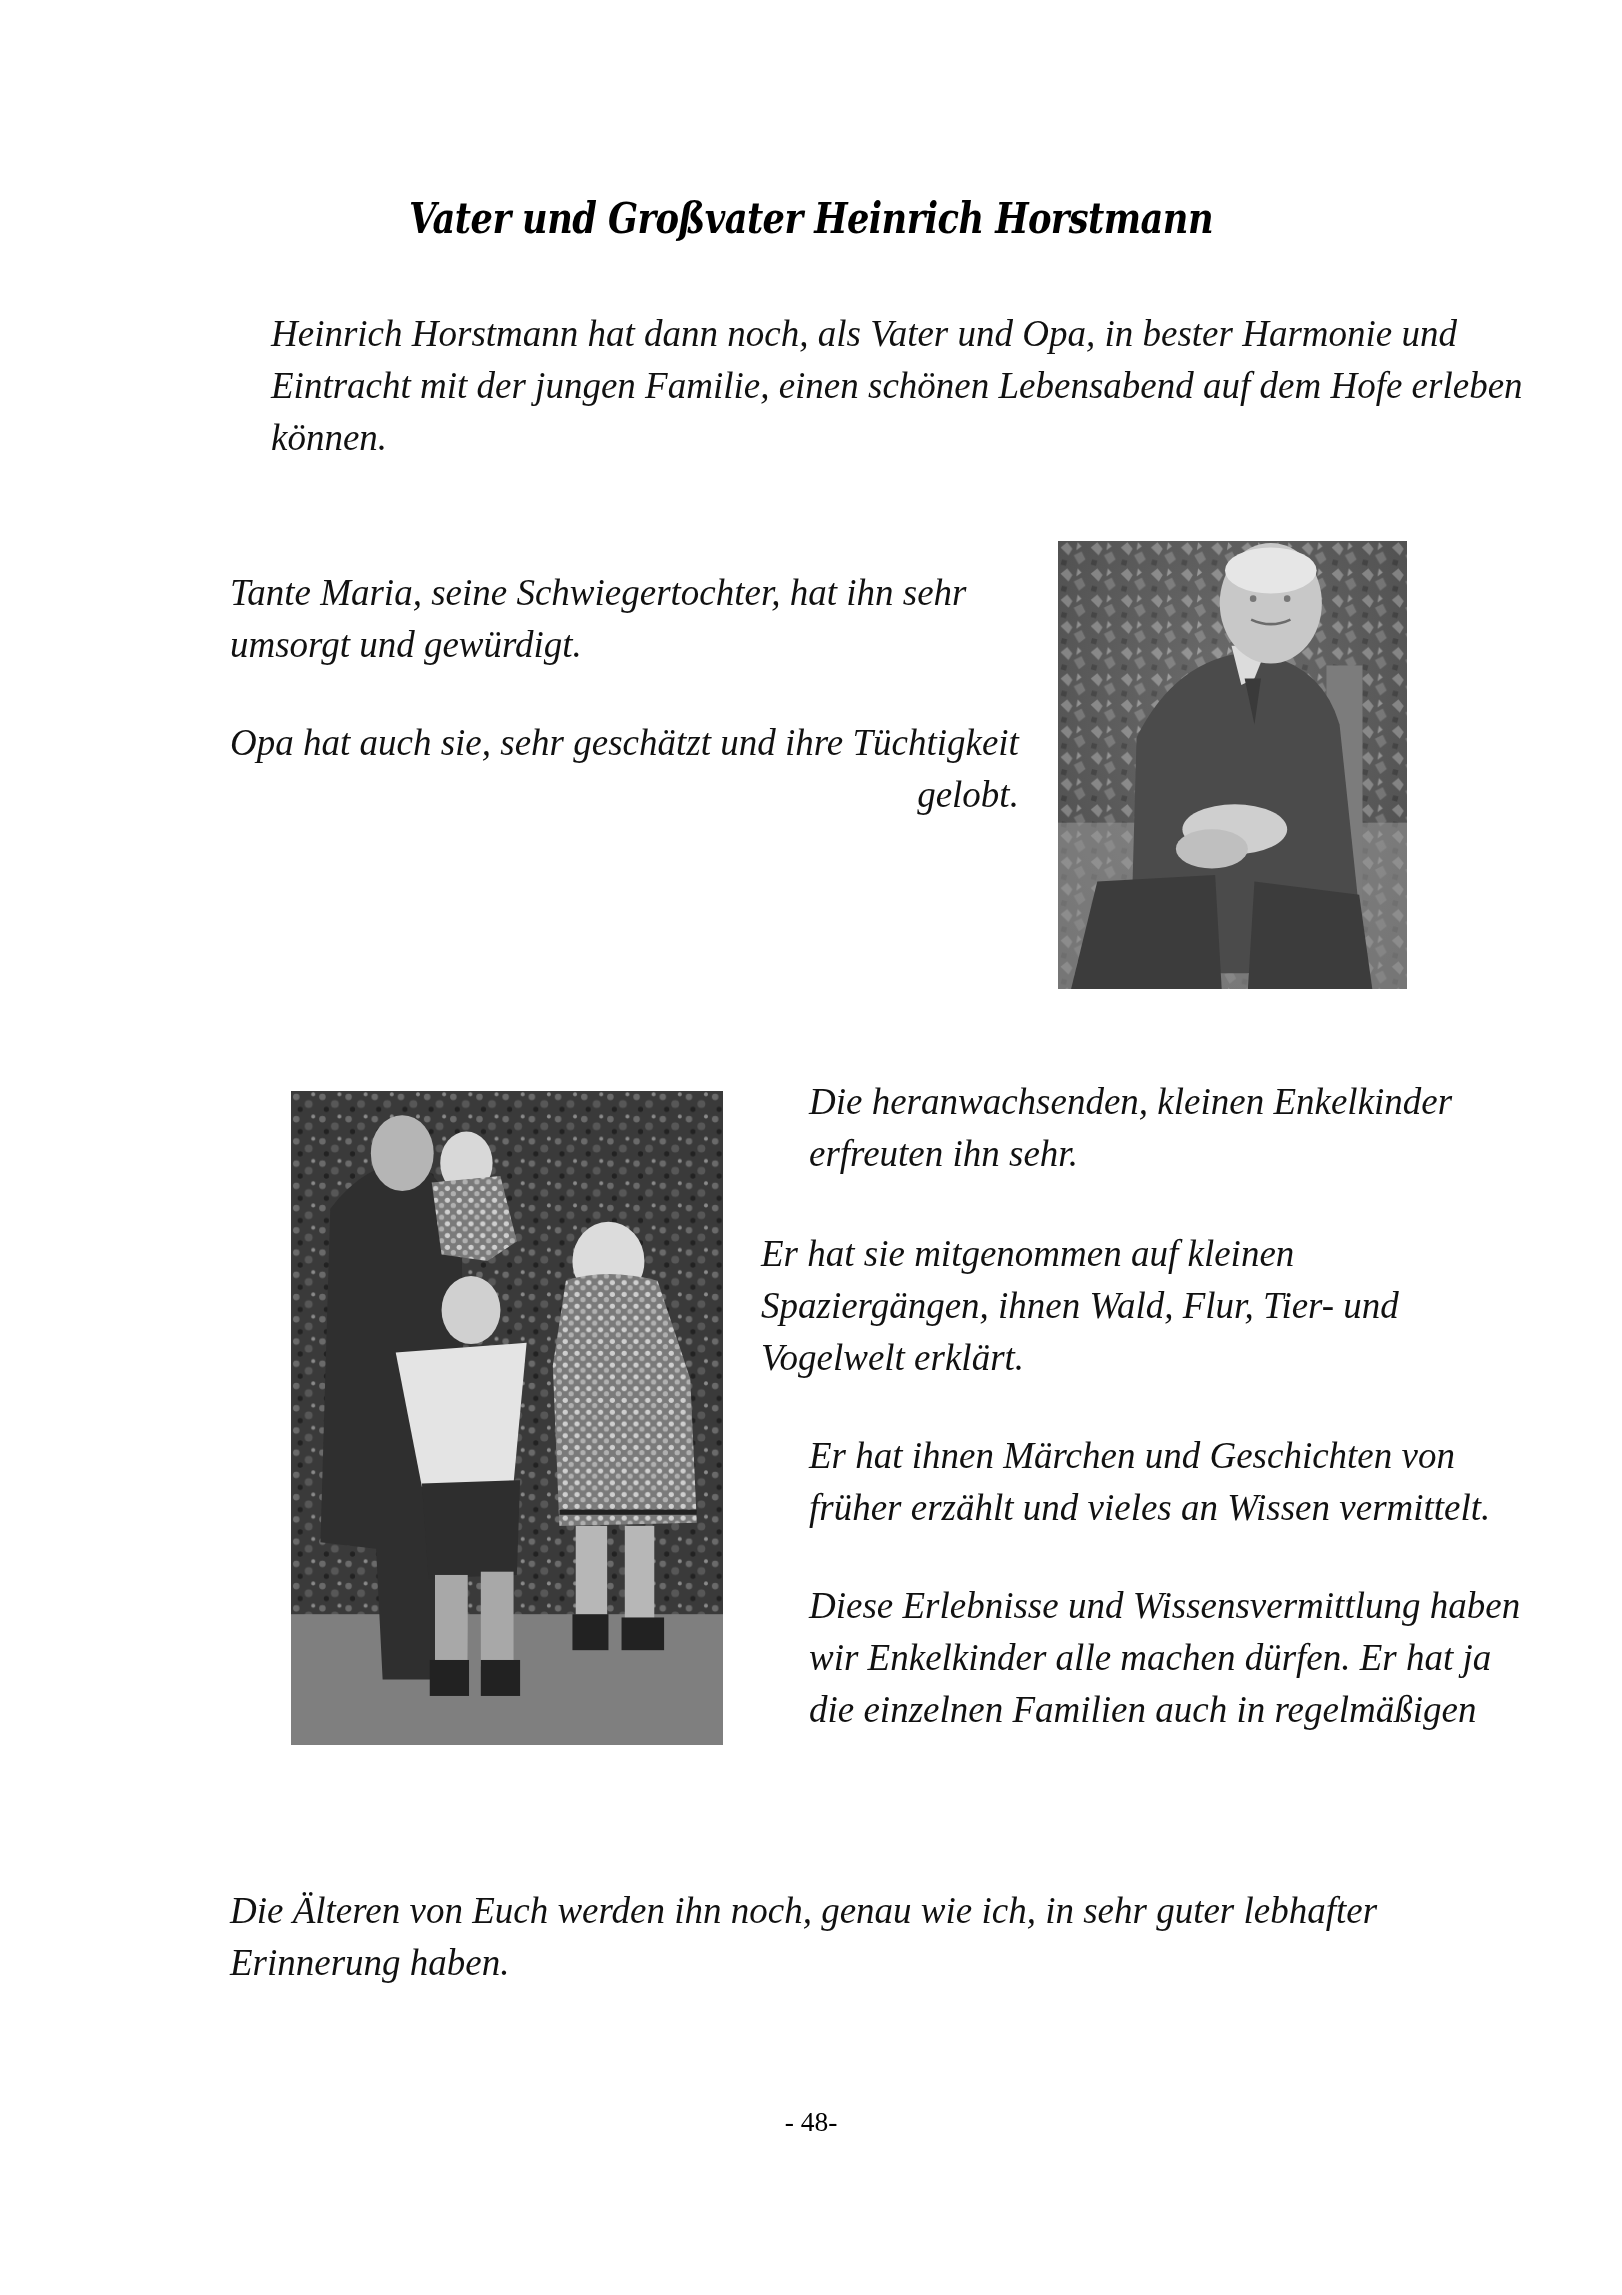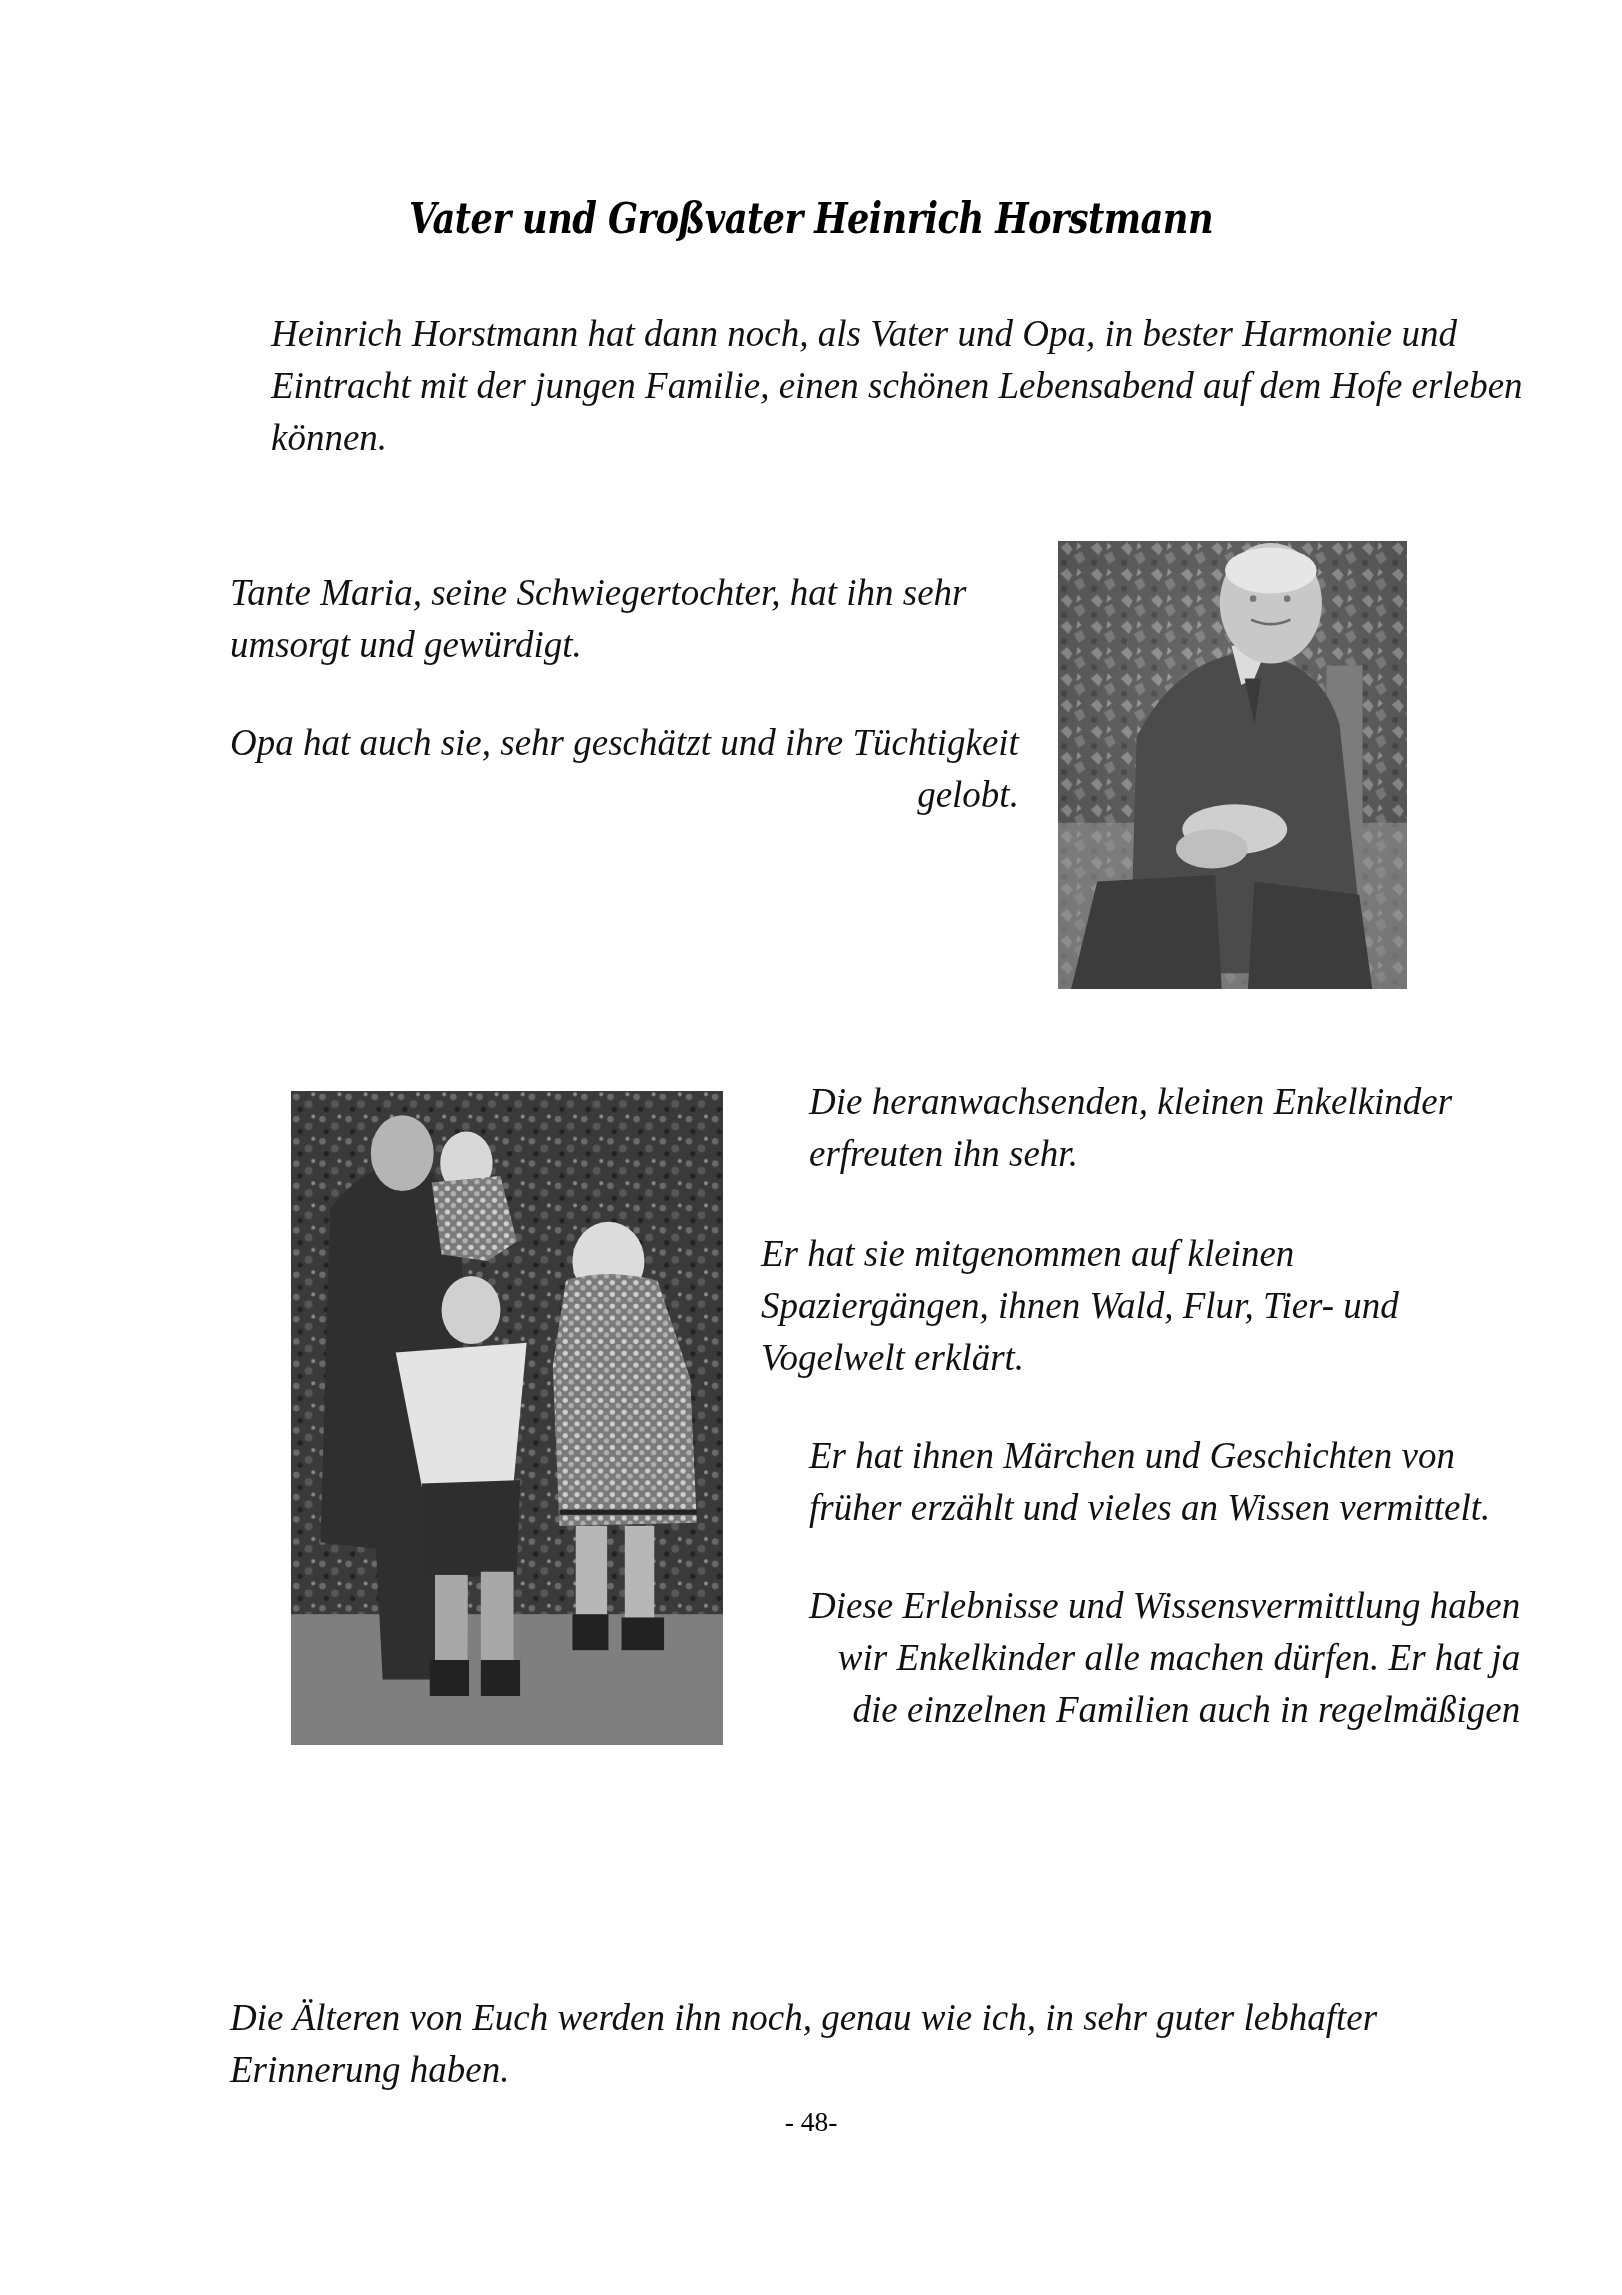--- a/index.html
+++ b/index.html
@@ -133,26 +133,26 @@
   </div>
   <div class="para" style="left:761px; top:1228px;">
     <span class="line">Er hat sie mitgenommen auf kleinen</span>
     <span class="line">Spaziergängen, ihnen Wald, Flur, Tier- und</span>
     <span class="line">Vogelwelt erklärt.</span>
   </div>
   <div class="para" style="left:809px; top:1430px;">
     <span class="line">Er hat ihnen Märchen und Geschichten von</span>
     <span class="line">früher erzählt und vieles an Wissen vermittelt.</span>
   </div>
-  <div class="para" style="left:809px; top:1580px;text-align:right;">
+  <div class="para" style="left:809px; top:1580px;">
     <span class="line">Diese Erlebnisse und Wissensvermittlung haben</span>
     <span class="line">wir Enkelkinder alle machen dürfen. Er hat ja</span>
     <span class="line">die einzelnen Familien auch in regelmäßigen</span>
   </div>
 
-  <div class="para" style="left:230px; top:1992px;">
+  <div class="para" style="left:230px; top:1885px;">
     <span class="line">Die Älteren von Euch werden ihn noch, genau wie ich, in sehr guter lebhafter</span>
     <span class="line">Erinnerung haben.</span>
   </div>
 
   <div class="pagenum">- 48-</div>
 </div>
 
 
 </body></html>

